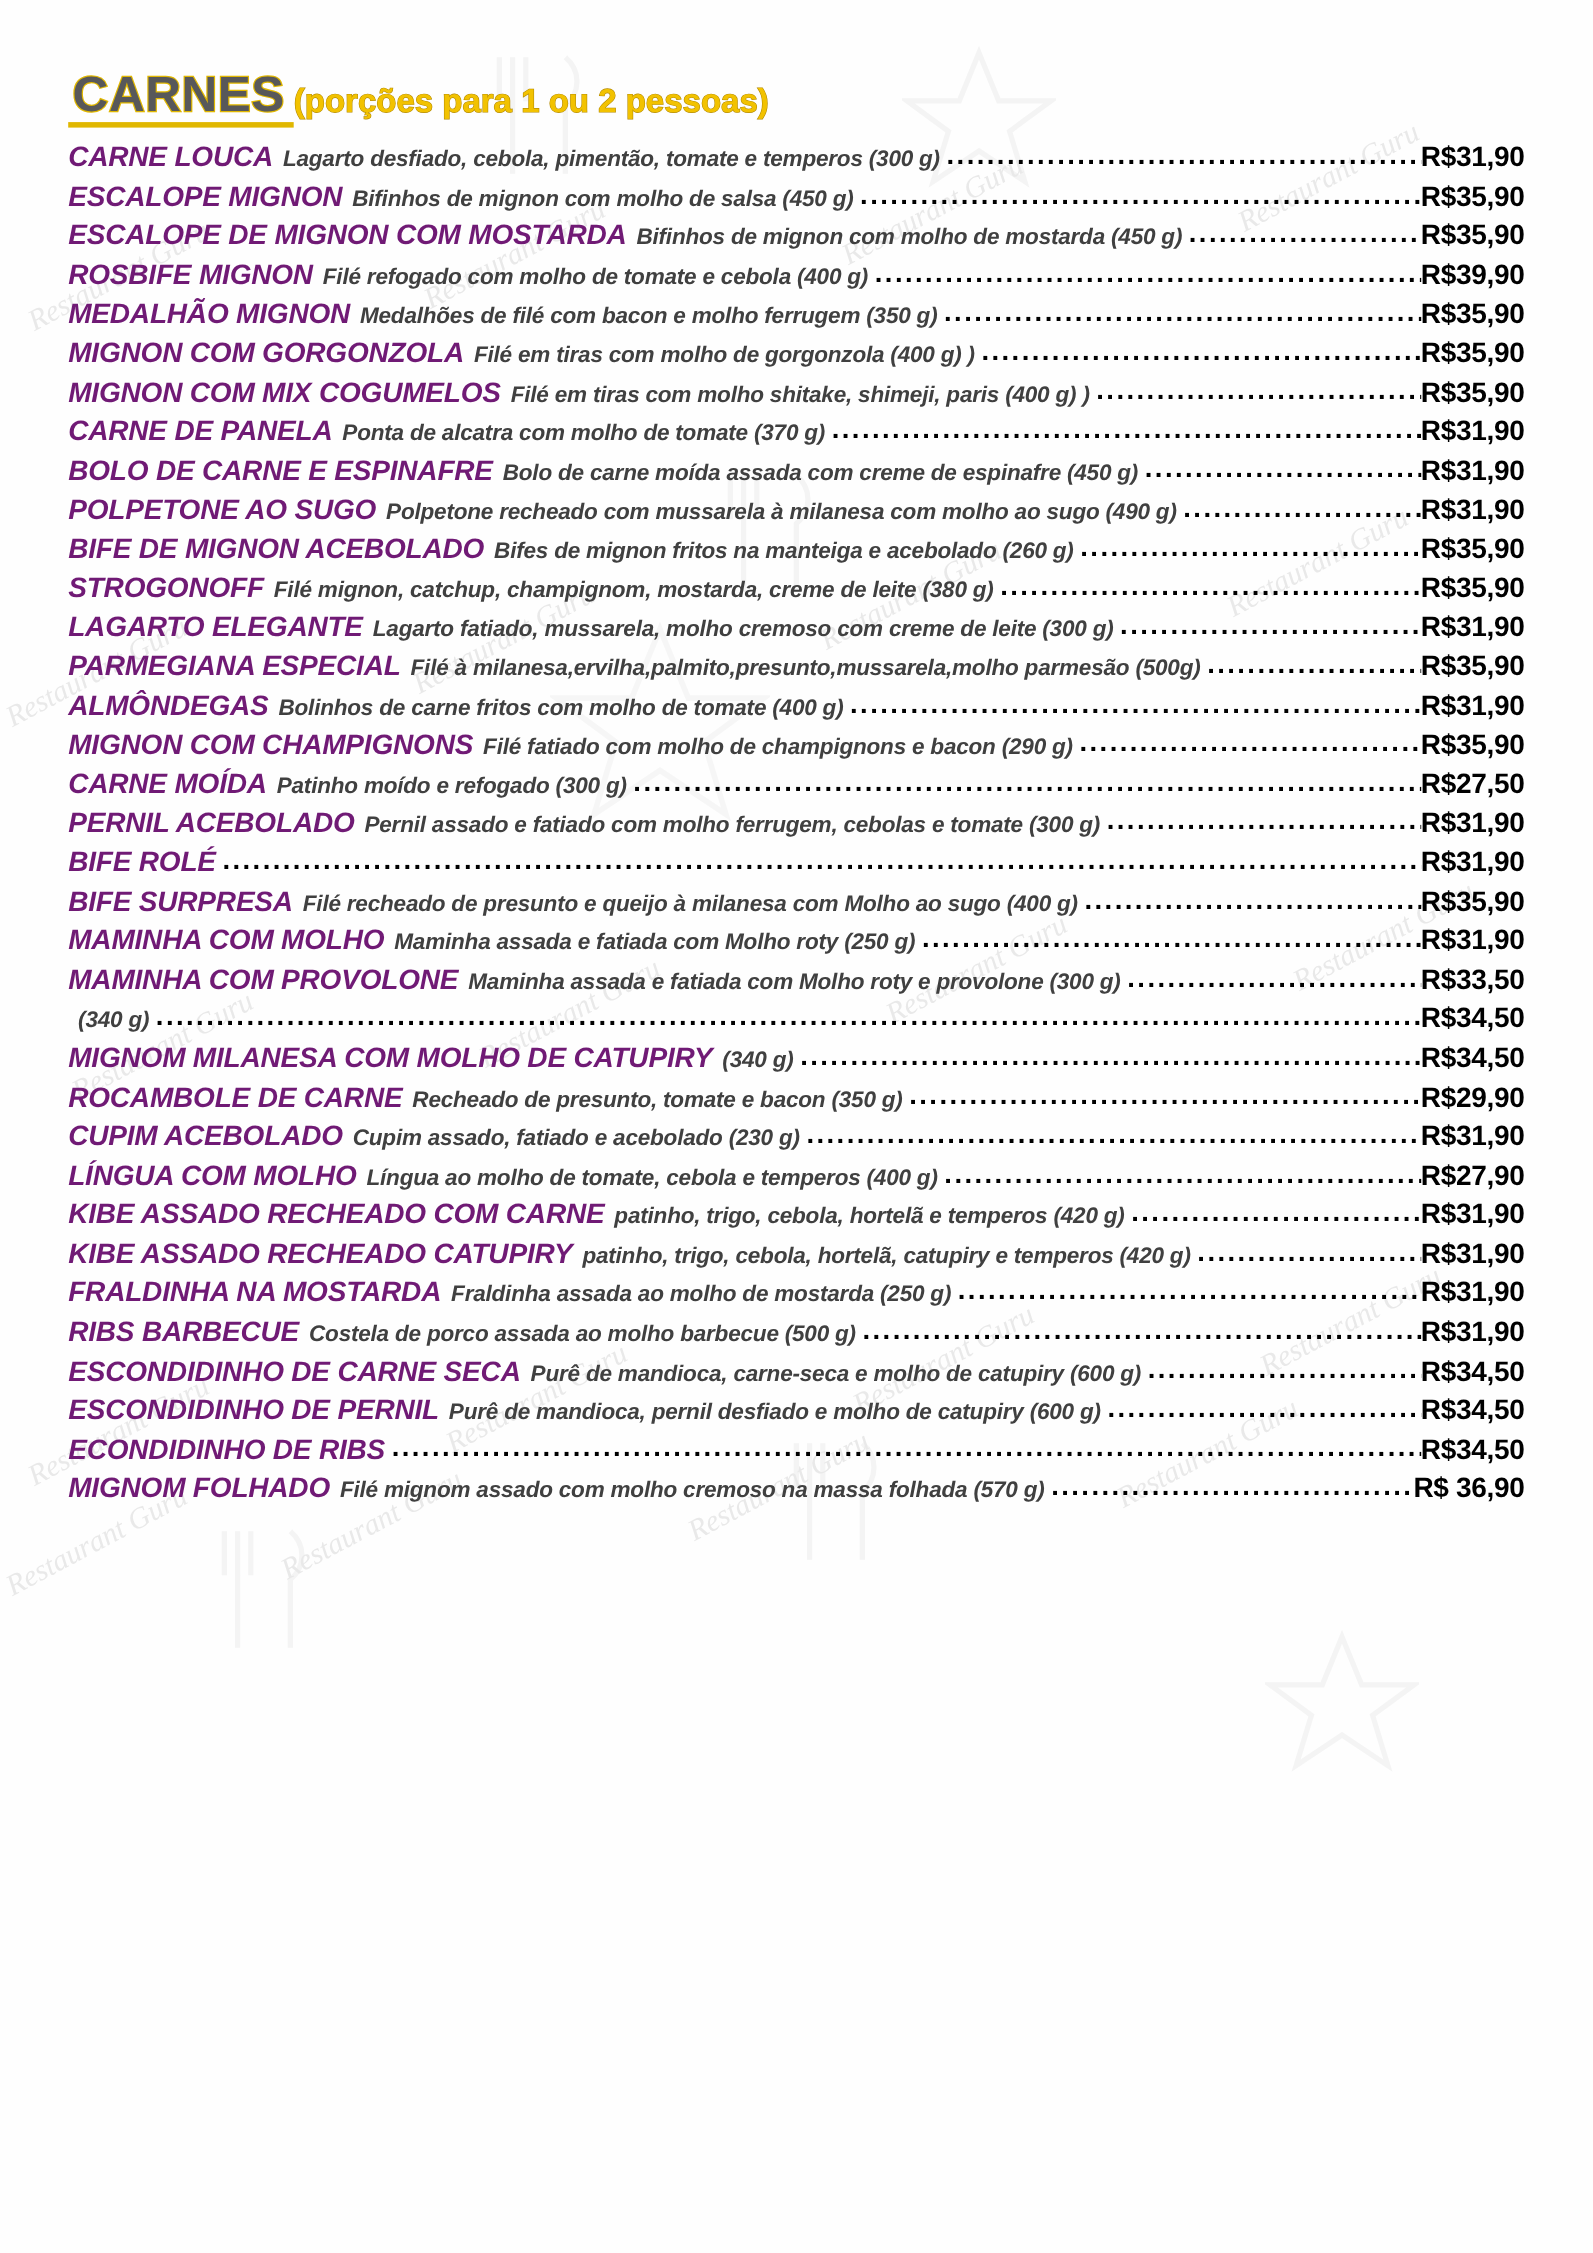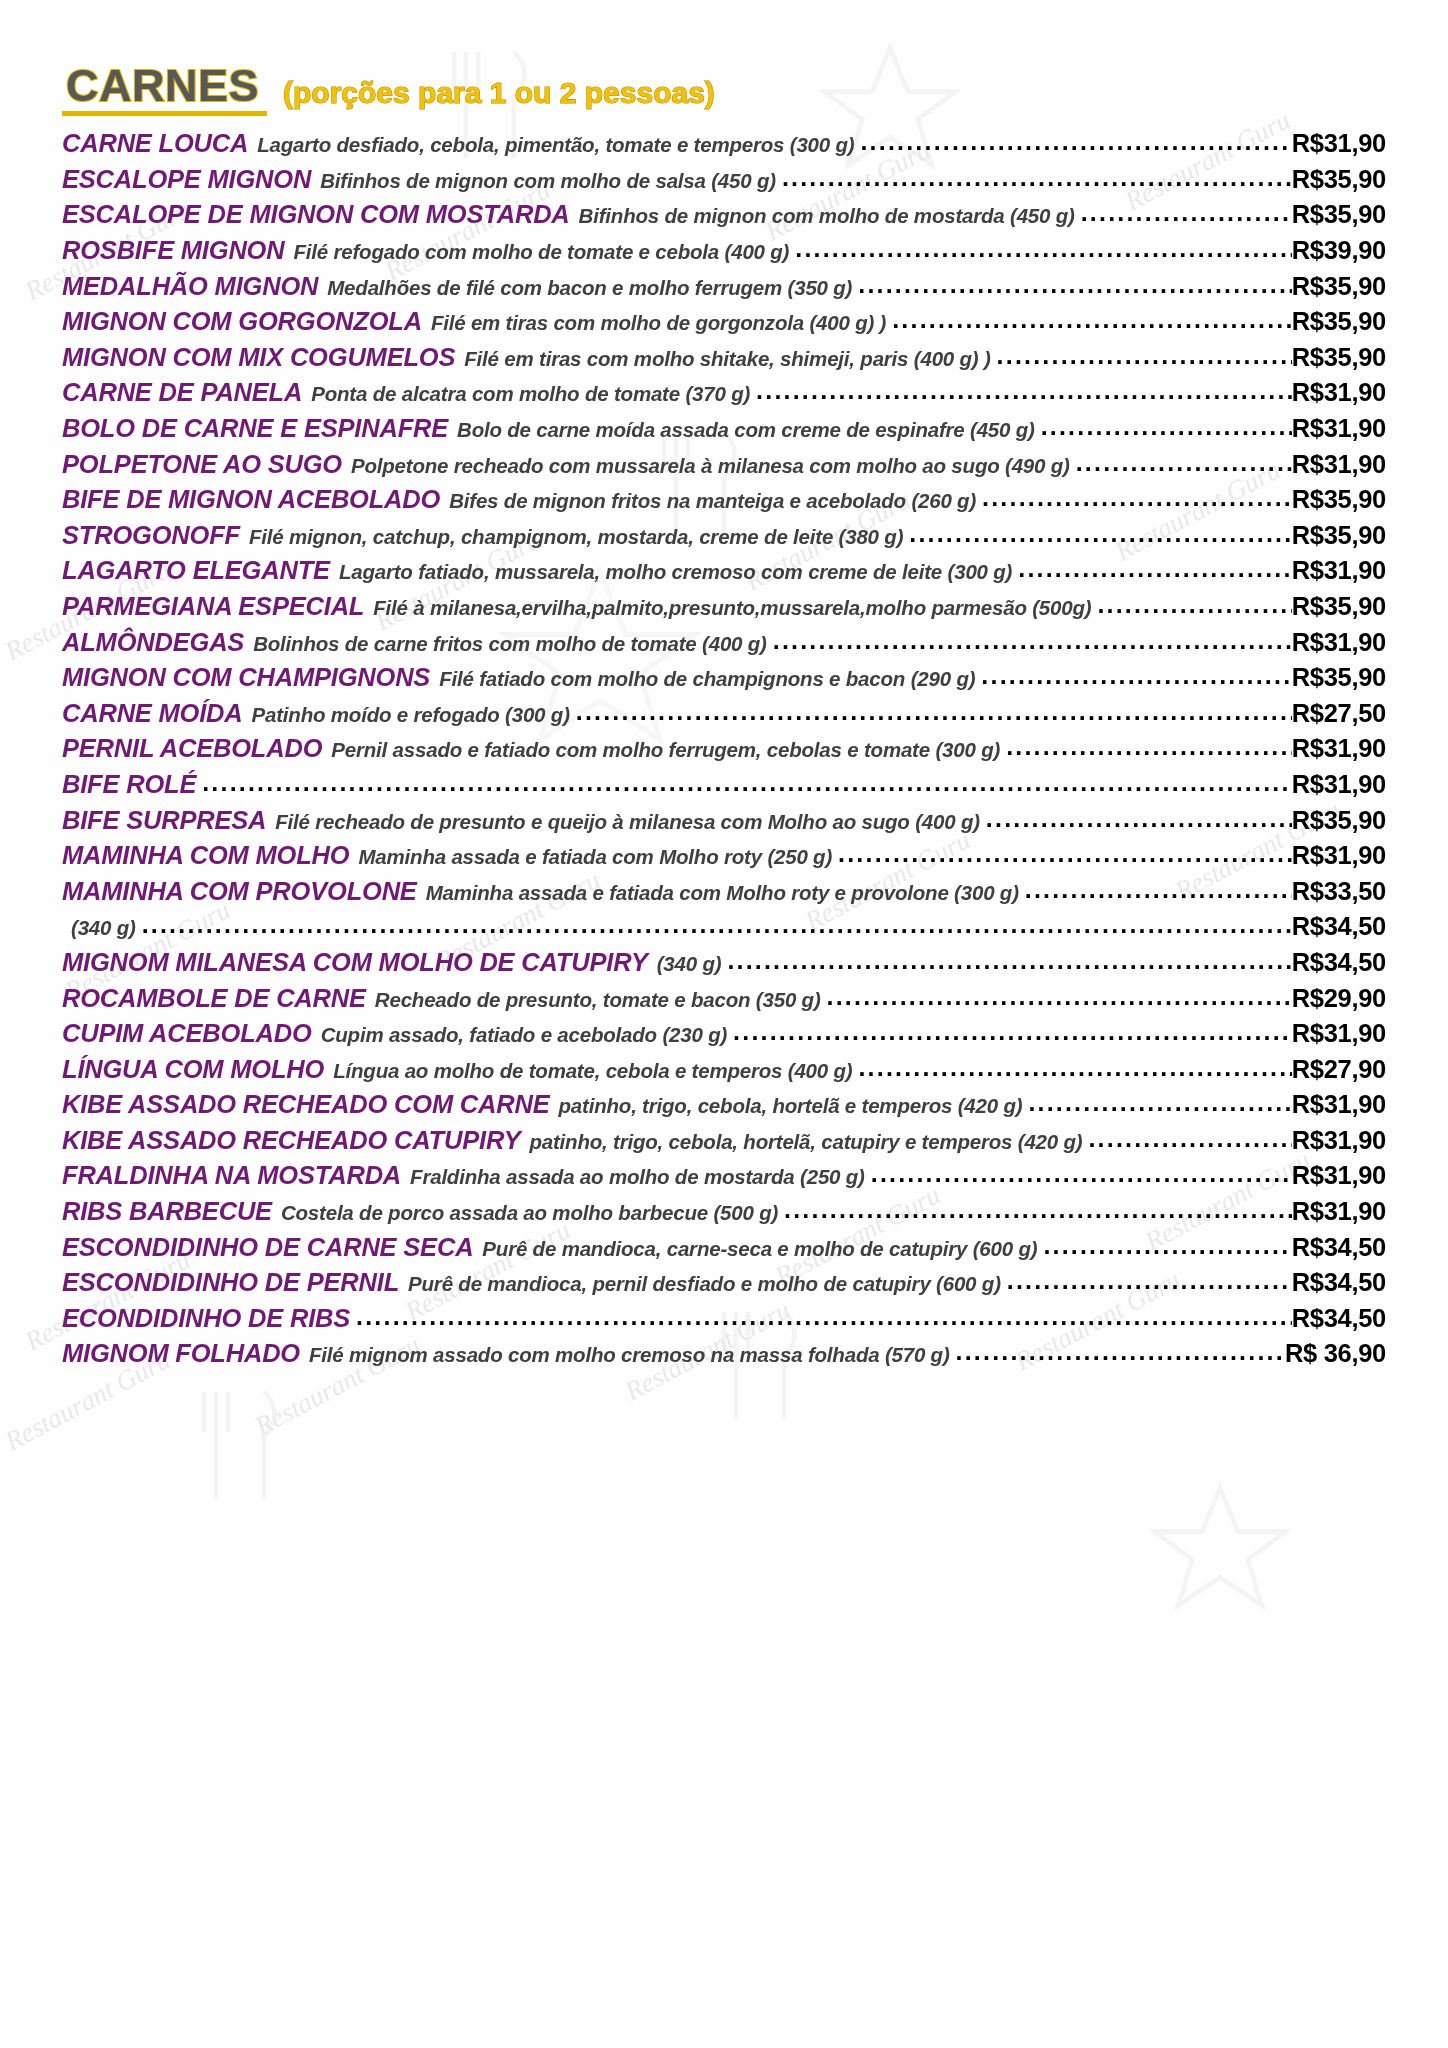--- a/index.html
+++ b/index.html
@@ -44,21 +44,20 @@
   .content {
     position: relative;
     z-index: 2;
     padding: 62px 62px 0 62px;
   }
 
   
   .header {
     display: flex;
     align-items: flex-end;
-    gap: 16px;
     margin-bottom: 14px;
   }
   .section-title {
     font-size: 45px;
     font-weight: bold;
     letter-spacing: .5px;
     color: #58585a;
     -webkit-text-stroke: 2.2px #e0b700;
     paint-order: stroke fill;
     text-stroke: 2.2px #e0b700;

